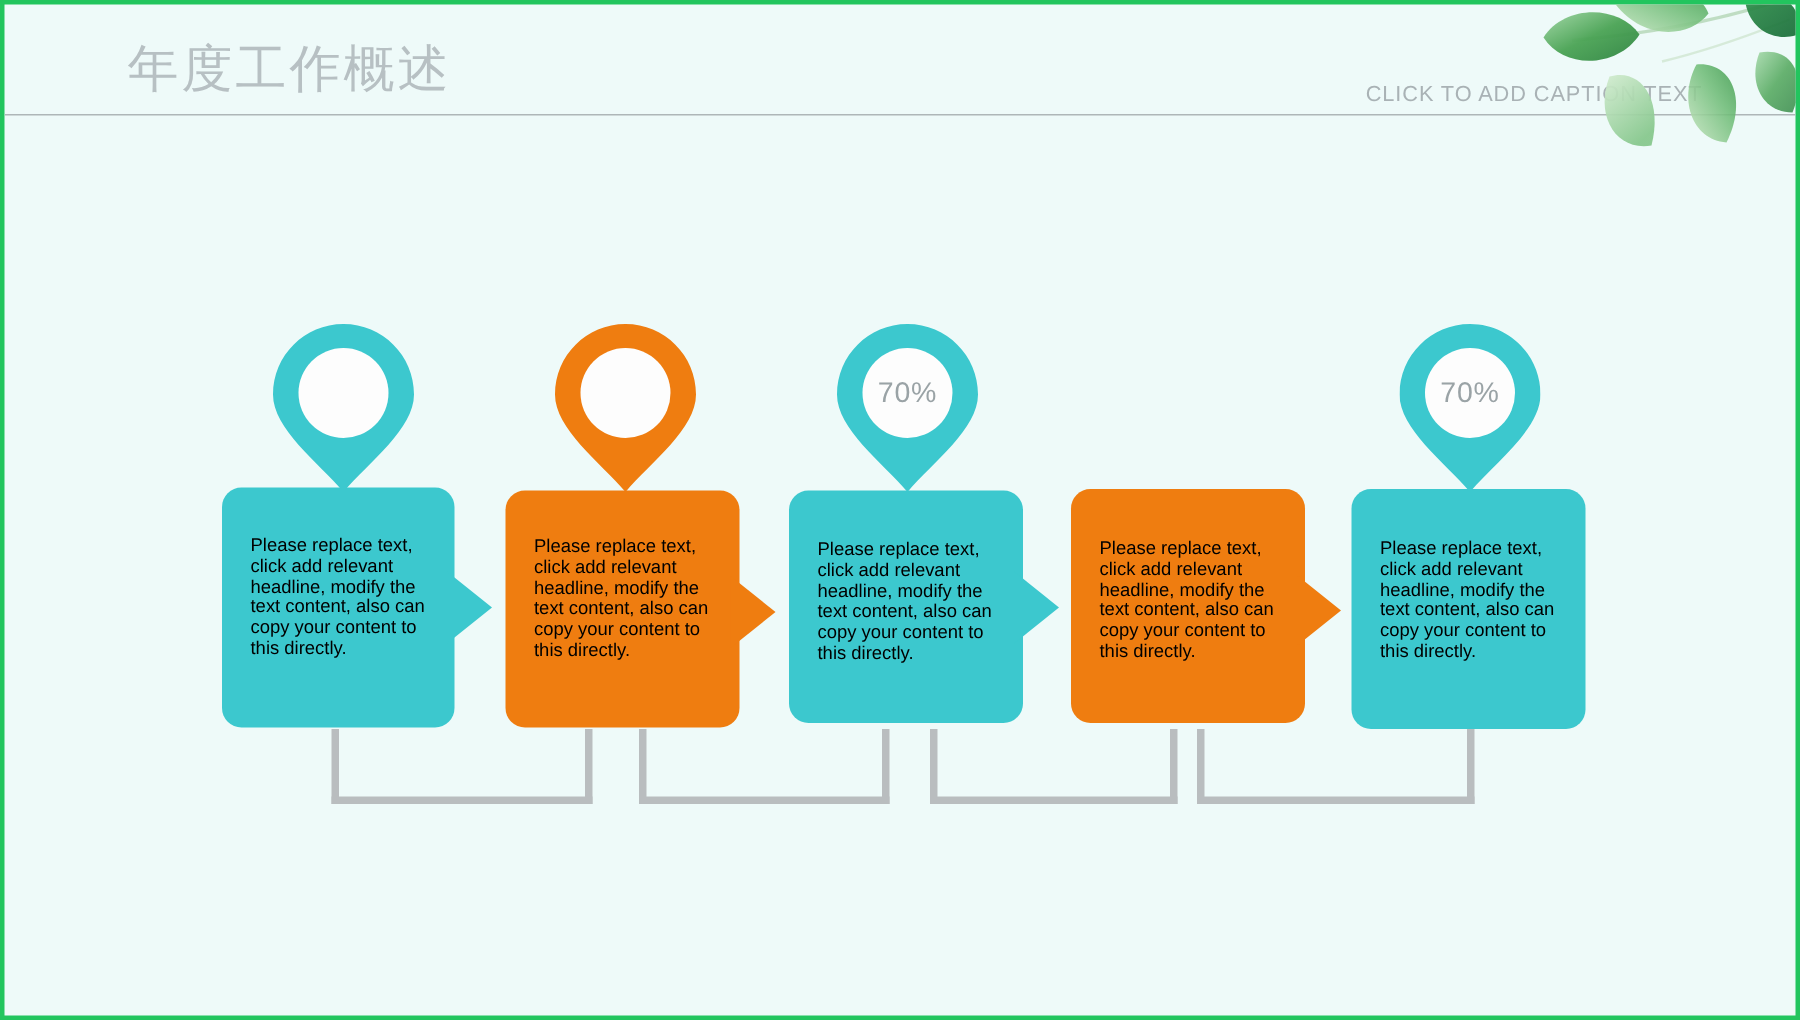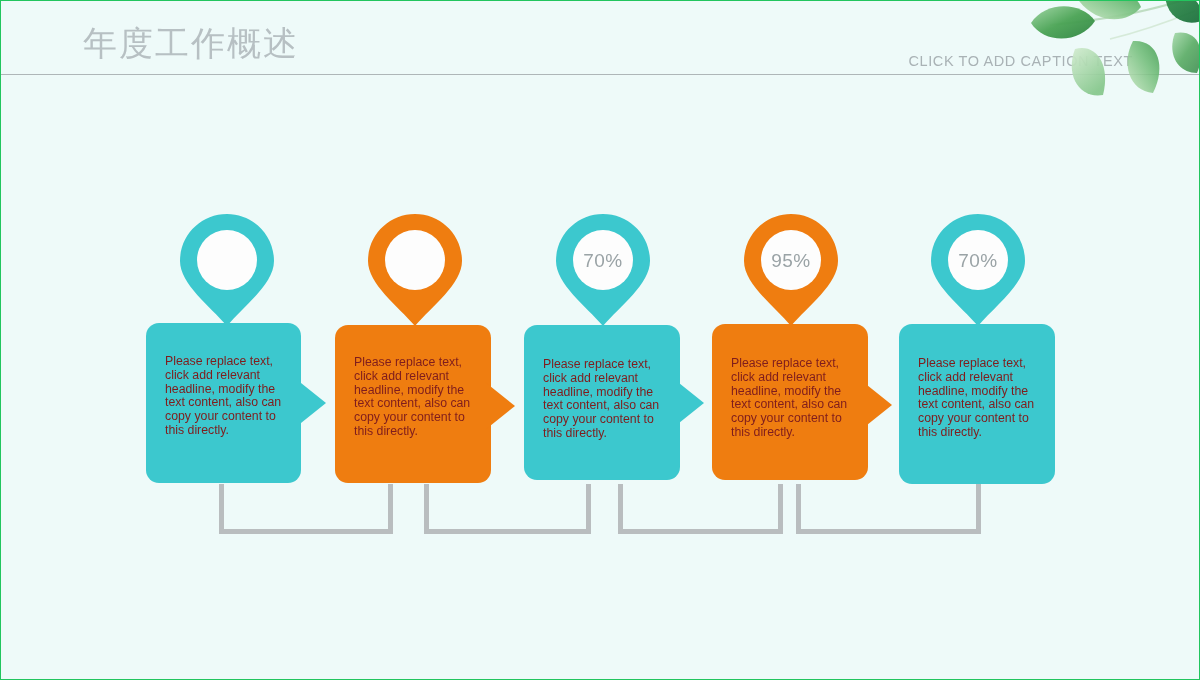--- a/index.html
+++ b/index.html
@@ -12,21 +12,21 @@
     overflow: hidden;
     font-family: "Liberation Sans", sans-serif;
     background: #ffffff;
   }
   #slide {
     position: relative;
     width: 1200px;
     height: 680px;
     background: #eefaf9;
     box-sizing: border-box;
-    border: 1px solid #22c55e;
+    border: 3px solid #22c55e;
     overflow: hidden;
   }
 
   
   #header {
     position: absolute;
     left: 0;
     top: 0;
     width: 1200px;
     height: 74px;
@@ -98,21 +98,21 @@
   .card {
     position: absolute;
     border-radius: 13px;
     box-sizing: border-box;
   }
   .card-text {
     position: absolute;
     left: 19px;
     right: 16px;
     top: 0;
-    color: #7f1d1d;
+    color: #000000;
     font-size: 12.3px;
     line-height: 13.8px;
   }
   .card.teal  { background: #3cc8ce; }
   .card.orange{ background: #ef7d10; }
 
   
   .arrow {
     position: absolute;
     width: 0;
@@ -210,27 +210,20 @@
       <path d="M47 0 C 21 0, 0 21, 0 47 C 0 70, 30 92, 47 112 C 64 92, 94 70, 94 47 C 94 21, 73 0, 47 0 Z" fill="#3cc8ce"></path>
       <circle cx="47" cy="46" r="30" fill="#fdfdfd"></circle>
     </svg>
     <div class="pin-label">70%</div>
   </div>
   <div class="card teal" style="left:523px; top:324px; width:156px; height:155px;">
     <div class="card-text" style="top:33px;">Please replace text, click add relevant headline, modify the text content, also can copy your content to this directly.</div>
   </div>
   <div class="arrow teal" style="left:673px; top:378px;"></div>
 
-  <div class="pin" style="left:743px; top:213px;">
-    <svg class="pin-svg" width="94" height="112" viewBox="0 0 94 112" xmlns="http://www.w3.org/2000/svg">
-      <path d="M47 0 C 21 0, 0 21, 0 47 C 0 70, 30 92, 47 112 C 64 92, 94 70, 94 47 C 94 21, 73 0, 47 0 Z" fill="#ef7d10"></path>
-      <circle cx="47" cy="46" r="30" fill="#fdfdfd"></circle>
-    </svg>
-    <div class="pin-label">95%</div>
-  </div>
   <div class="card orange" style="left:711px; top:323px; width:156px; height:156px;">
     <div class="card-text" style="top:33px;">Please replace text, click add relevant headline, modify the text content, also can copy your content to this directly.</div>
   </div>
   <div class="arrow orange" style="left:861px; top:380px;"></div>
 
   <div class="pin" style="left:930px; top:213px;">
     <svg class="pin-svg" width="94" height="112" viewBox="0 0 94 112" xmlns="http://www.w3.org/2000/svg">
       <path d="M47 0 C 21 0, 0 21, 0 47 C 0 70, 30 92, 47 112 C 64 92, 94 70, 94 47 C 94 21, 73 0, 47 0 Z" fill="#3cc8ce"></path>
       <circle cx="47" cy="46" r="30" fill="#fdfdfd"></circle>
     </svg>

